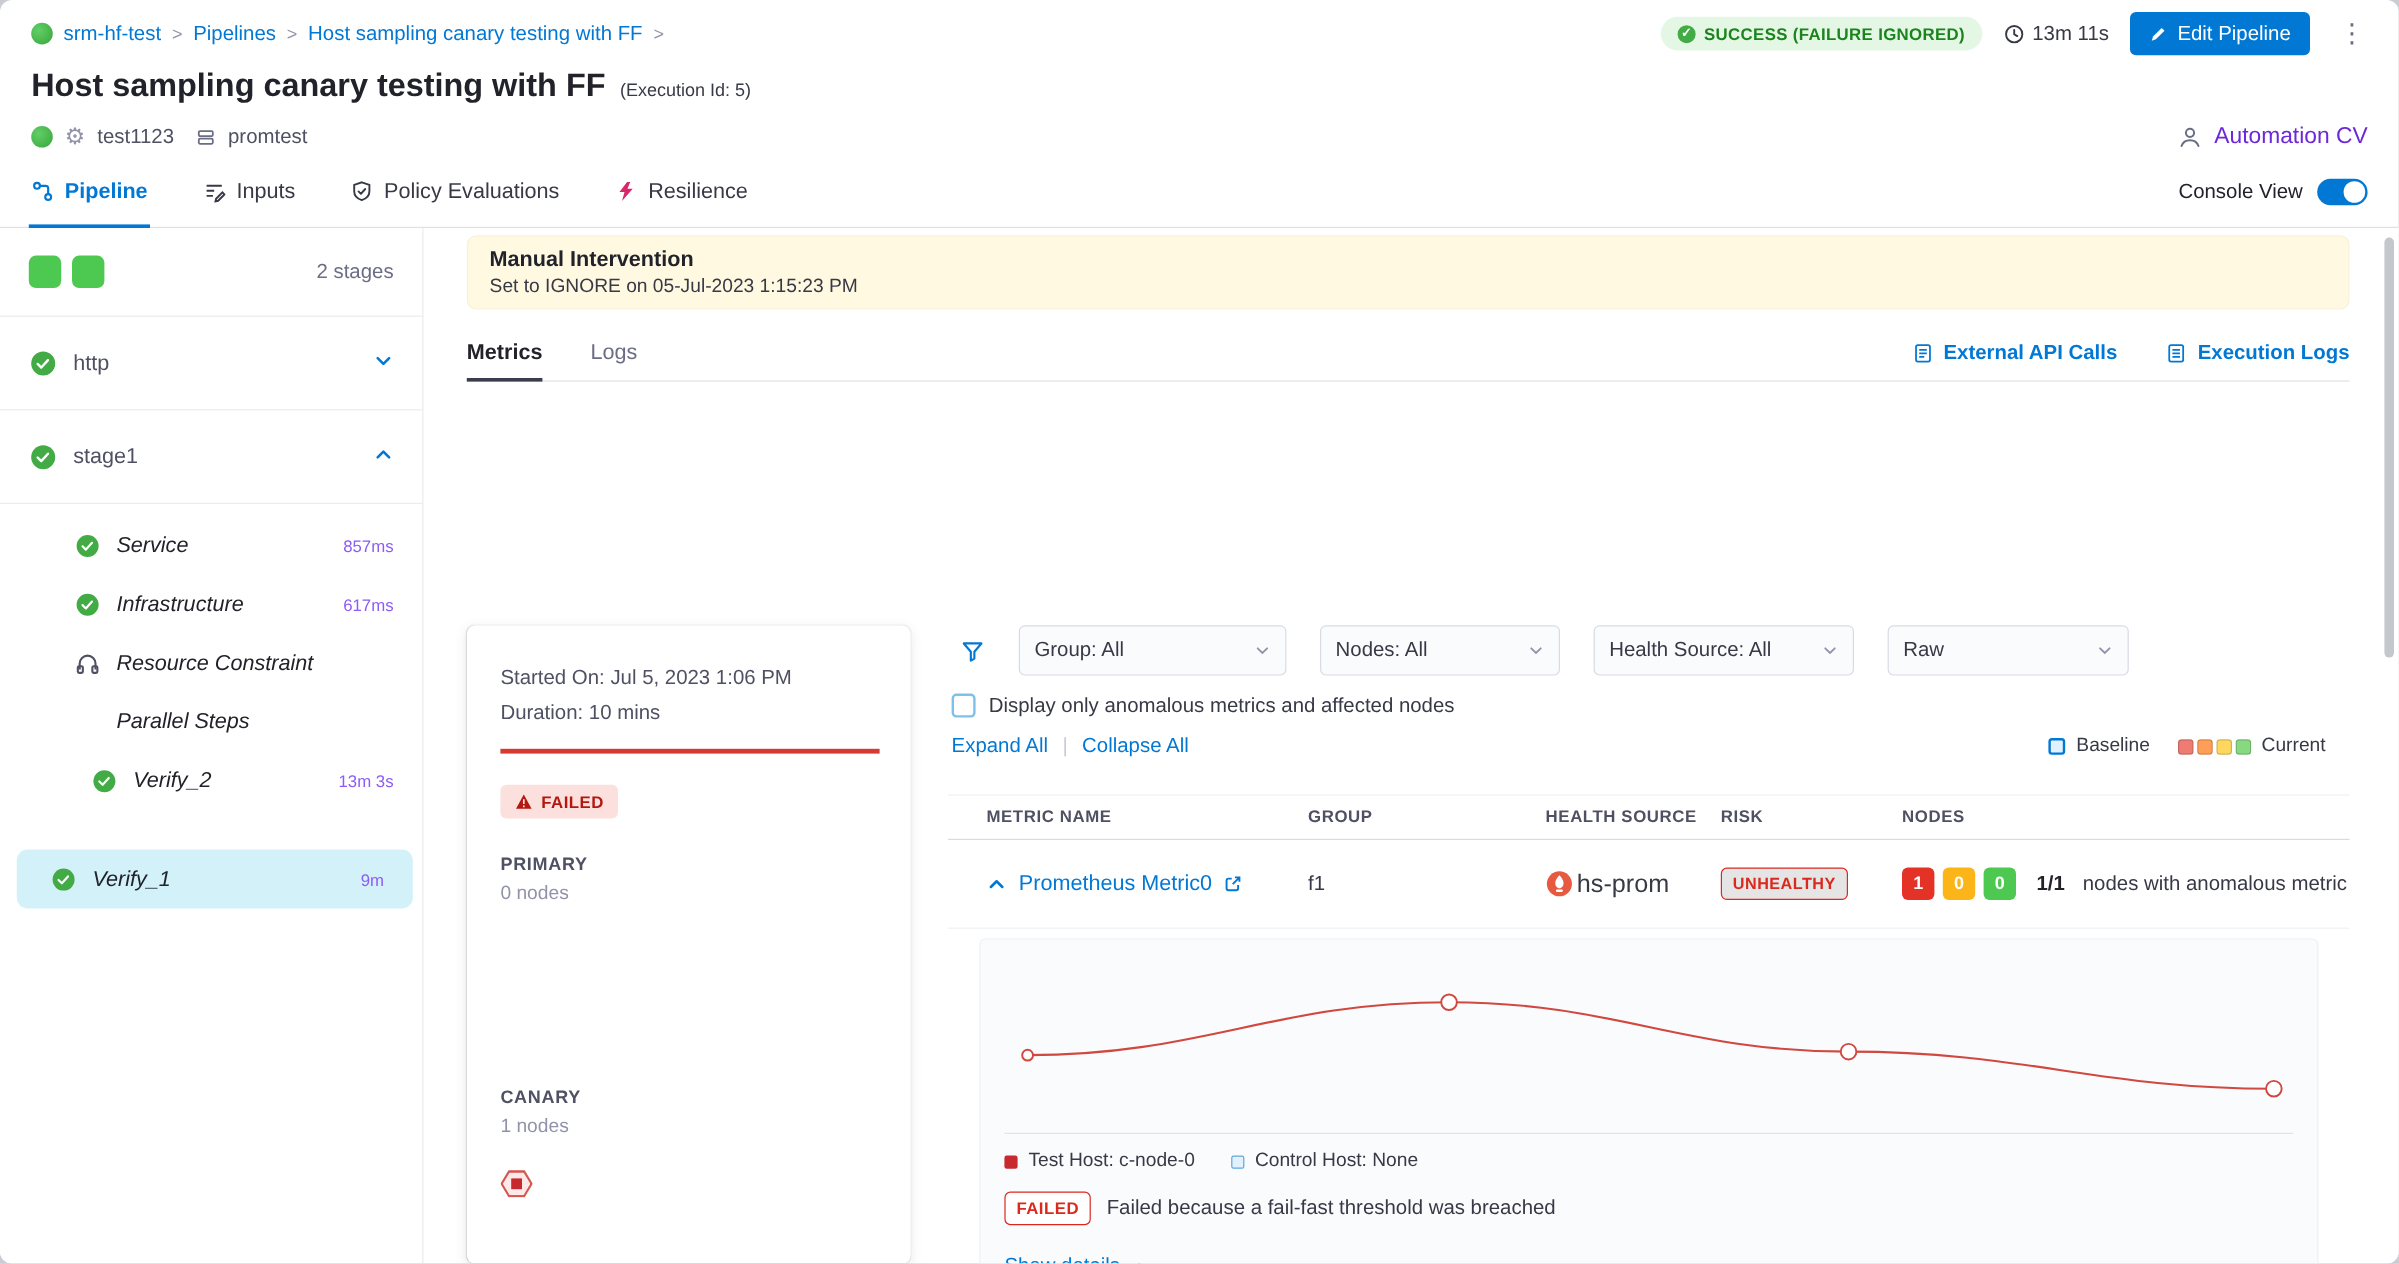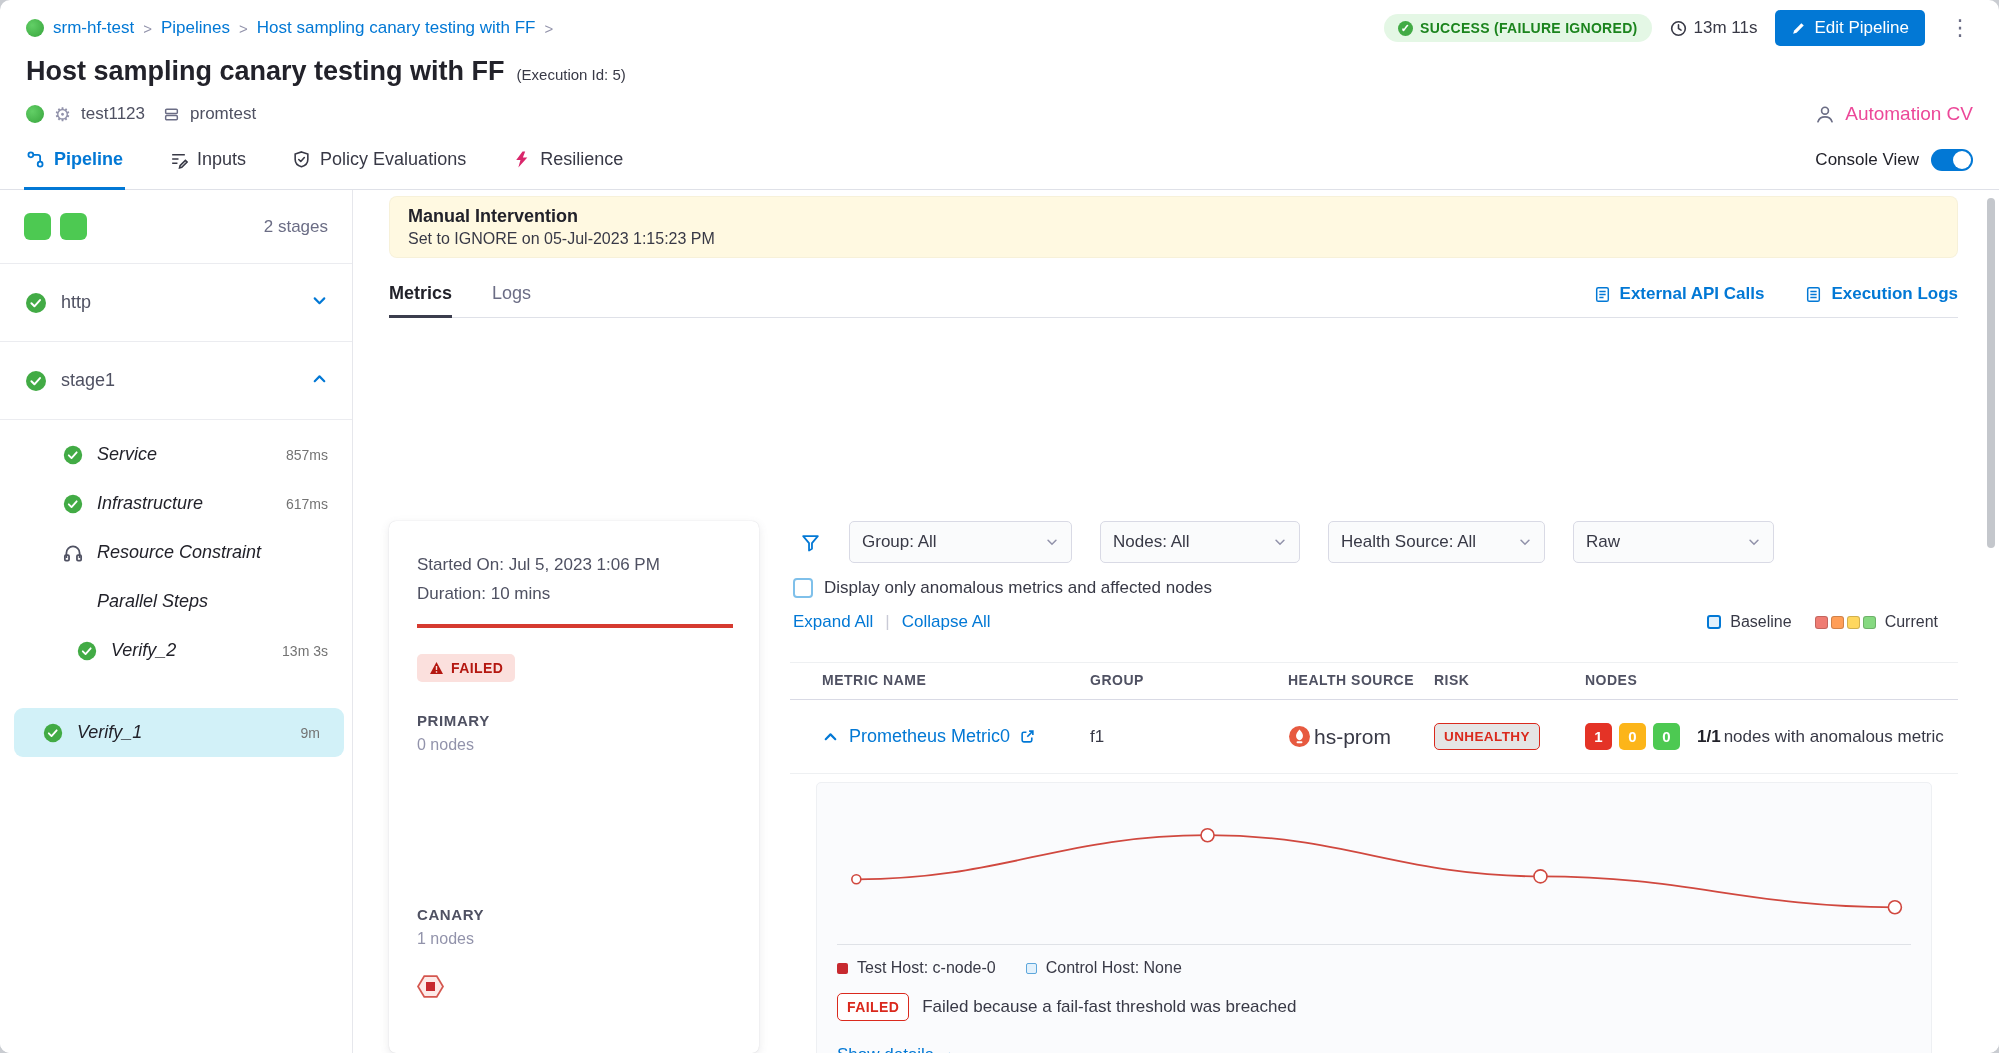--- a/index.html
+++ b/index.html
@@ -29,21 +29,21 @@
 
   
   .title-row { display:flex; align-items:baseline; gap:12px; padding:12px 26px 0; height:44px; }
   .page-title { font-size:27px; font-weight:bold; color:#22222a; }
   .exec-id { font-size:15px; color:#383946; }
   .meta-row { display:flex; align-items:center; justify-content:space-between; padding:12px 26px 0; height:40px; }
   .meta-left { display:flex; align-items:center; gap:10px; font-size:17px; color:#4f5162; }
   .svc-dot { width:18px; height:18px; border-radius:50%;
     background:radial-gradient(circle at 35% 35%, #62cf66, #37a43c); }
   .gear { font-size:19px; color:#9293ab; }
-  .meta-right { display:flex; align-items:flex-start; gap:9px; font-size:19px; color:#ec4899; }
+  .meta-right { display:flex; align-items:flex-start; gap:9px; font-size:19px; color:#6d28d9; }
 
   
   .nav-tabs { display:flex; align-items:center; gap:46px; padding:0 26px; height:60px;
     border-bottom:1px solid #dfe1e8; margin-top:2px; position:relative; }
   .tab { position:relative; display:flex; align-items:center; gap:9px; height:100%;
     font-size:18px; color:#383946; cursor:pointer; }
   .tab.active { color:#0278d5; font-weight:bold; }
   .tab.active::after { content:""; position:absolute; left:-2px; right:-2px; bottom:-1px; height:3px; background:#0278d5; }
   .nav-right { margin-left:auto; display:flex; align-items:center; gap:12px; font-size:17px; color:#22222a; }
   .toggle { width:42px; height:22px; border-radius:11px; background:#0278d5; position:relative; cursor:pointer; }
@@ -60,21 +60,21 @@
   .sb-stage { height:78px; display:flex; align-items:center; gap:13px; padding:0 24px;
     border-bottom:1px solid #ebecf0; cursor:pointer; }
   .sb-stage-name { font-size:18px; color:#4f5162; }
   .sb-stage .chev { margin-left:auto; }
   .sb-steps { padding:10px 0 0; }
   .sb-step { height:49px; display:flex; align-items:center; gap:13px; padding:0 24px 0 62px; cursor:pointer; }
   .sb-step.indent2 { padding-left:76px; }
   .sb-step.selected { background:#d2f1f8; border-radius:9px; margin:0 8px 0 14px; padding-left:48px; }
   .sb-step.selected.indent2 { padding-left:28px;margin-top:33px; }
   .sb-step-name { font-size:18px; color:#22222a;font-style:italic; }
-  .sb-step-dur { margin-left:auto; font-size:14px; color:#737373; }
+  .sb-step-dur { margin-left:auto; font-size:14px; color:#8b5cf6; }
   .icon-spacer { width:22px; flex:none; }
 
   
   .main { flex:1; position:relative; background:#fff; }
   .banner { margin:6px 41px 0 36px; background:#fff9e1; border:1px solid rgba(0,0,0,0.03);
     border-radius:8px; padding:8px 18px; }
   .banner-title { font-size:18px; font-weight:bold; color:#22222a; line-height:22px; }
   .banner-msg { font-size:16px; color:#383946; line-height:20px; margin-top:2px; }
 
   .vtabs { display:flex; align-items:flex-end; margin:14px 41px 0 36px; height:46px; border-bottom:1px solid #dfe1e8; }
@@ -129,21 +129,21 @@
   .metric-link { color:#0278d5; font-size:18px; cursor:pointer; }
   .cell-text { font-size:17px; color:#383946; }
   .hs-cell { display:flex; align-items:center; gap:3px; font-size:21px; color:#383946; }
   .risk-badge { display:inline-block; border:1.5px solid #da291d; color:#da291d; background:#e5e5e5;
     font-size:13.5px; font-weight:bold; letter-spacing:.4px; border-radius:5px; padding:5px 9px; }
   .nodes-cell { display:flex; align-items:center; gap:7px; }
   .node-sq { width:27px; height:27px; border-radius:5px; color:#fff; font-size:15px; font-weight:bold;
     display:flex; align-items:center; justify-content:center; }
   .node-red { background:#e43326; } .node-orange { background:#fcb519; } .node-green { background:#4dc952; }
   .nodes-note { margin-left:10px; font-size:17px; color:#383946; }
-  .nodes-ratio { font-weight:bold; color:#22222a; margin-right:3px; }
+  .nodes-ratio { font-weight:bold; color:#22222a; margin-right:15px; }
 
   .expanded { margin:8px 26px 0; background:#fafbfd; border:1px solid #eef0f3; border-radius:5px; padding:8px 20px 0; }
   .chart-wrap { height:148px; margin-top:6px; border-bottom:1px solid #dfe2e7; position:relative; }
   .chart-wrap svg { position:absolute; inset:0; width:100%; height:100%; overflow:visible; }
   .chart-legend { display:flex; align-items:center; gap:30px; margin-top:14px; font-size:16px; color:#383946; }
   .cl-item { display:flex; align-items:center; gap:9px; }
   .cl-sq-test { width:11px; height:11px; background:#c7292f; border-radius:2px; }
   .cl-sq-ctrl { width:11px; height:11px; background:#e2f1fc; border:1.5px solid #5ea7dc; border-radius:2px; }
   .fail-row { margin-top:16px; display:flex; align-items:center; gap:13px; }
   .fail-outline-badge { border:1.5px solid #da291d; color:#da291d; background:#fff; font-size:14px; font-weight:bold;

